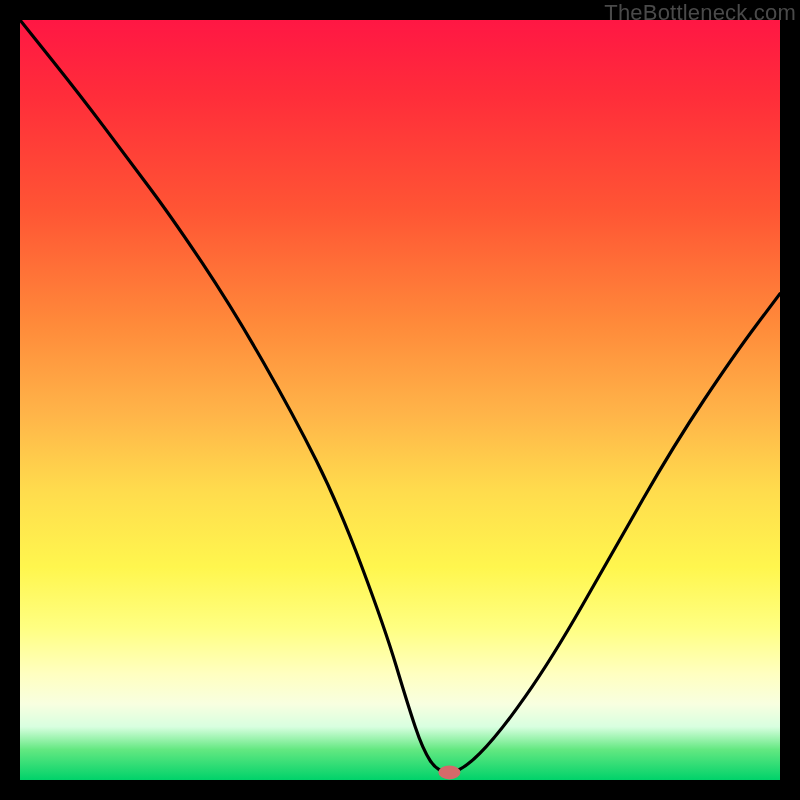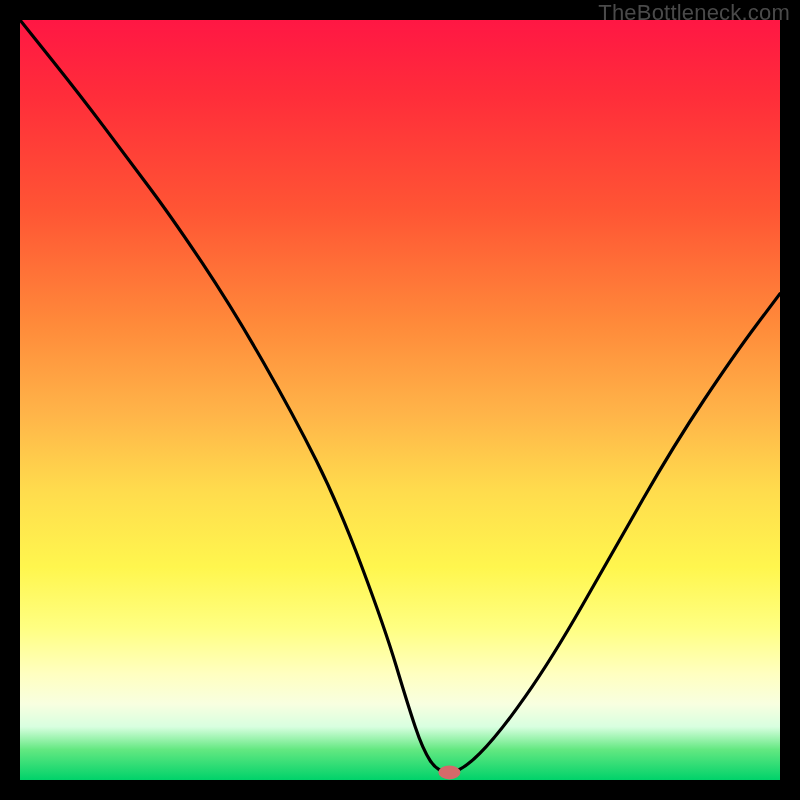--- a/index.html
+++ b/index.html
@@ -37,21 +37,21 @@
       #ffffc0 86%,
       #f8ffe0 90%,
       #d8ffe0 93%,
       #63e881 96%,
       #00d26a 100%
     );
   }
   .watermark {
     position: absolute;
     top: 0px;
-    right: 10px;
+    right: 4px;
     color: #4a4a4a;
     font-size: 22px;
     font-weight: 500;
     letter-spacing: 0.2px;
     user-select: none;
   }
   svg.curve {
     position: absolute;
     left: 0;
     top: 0;

